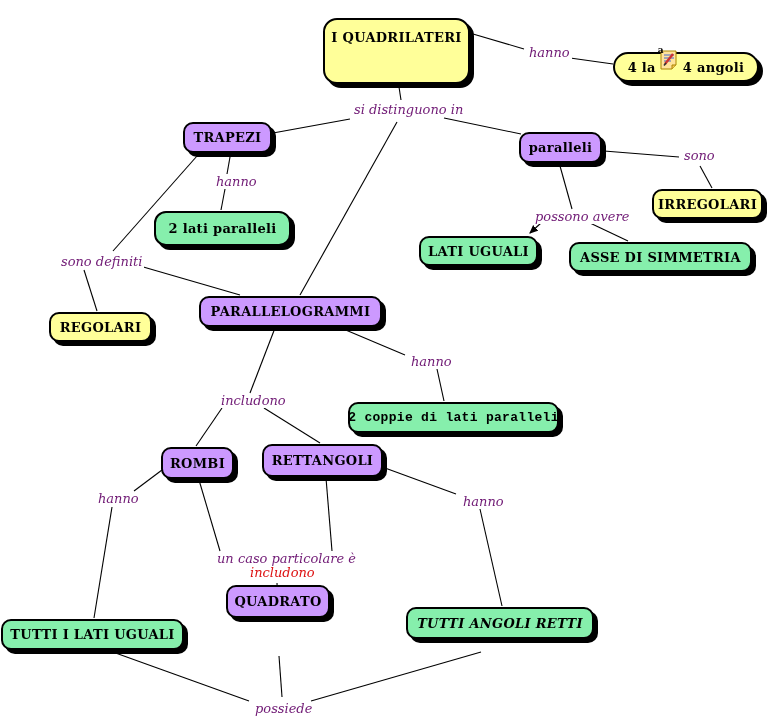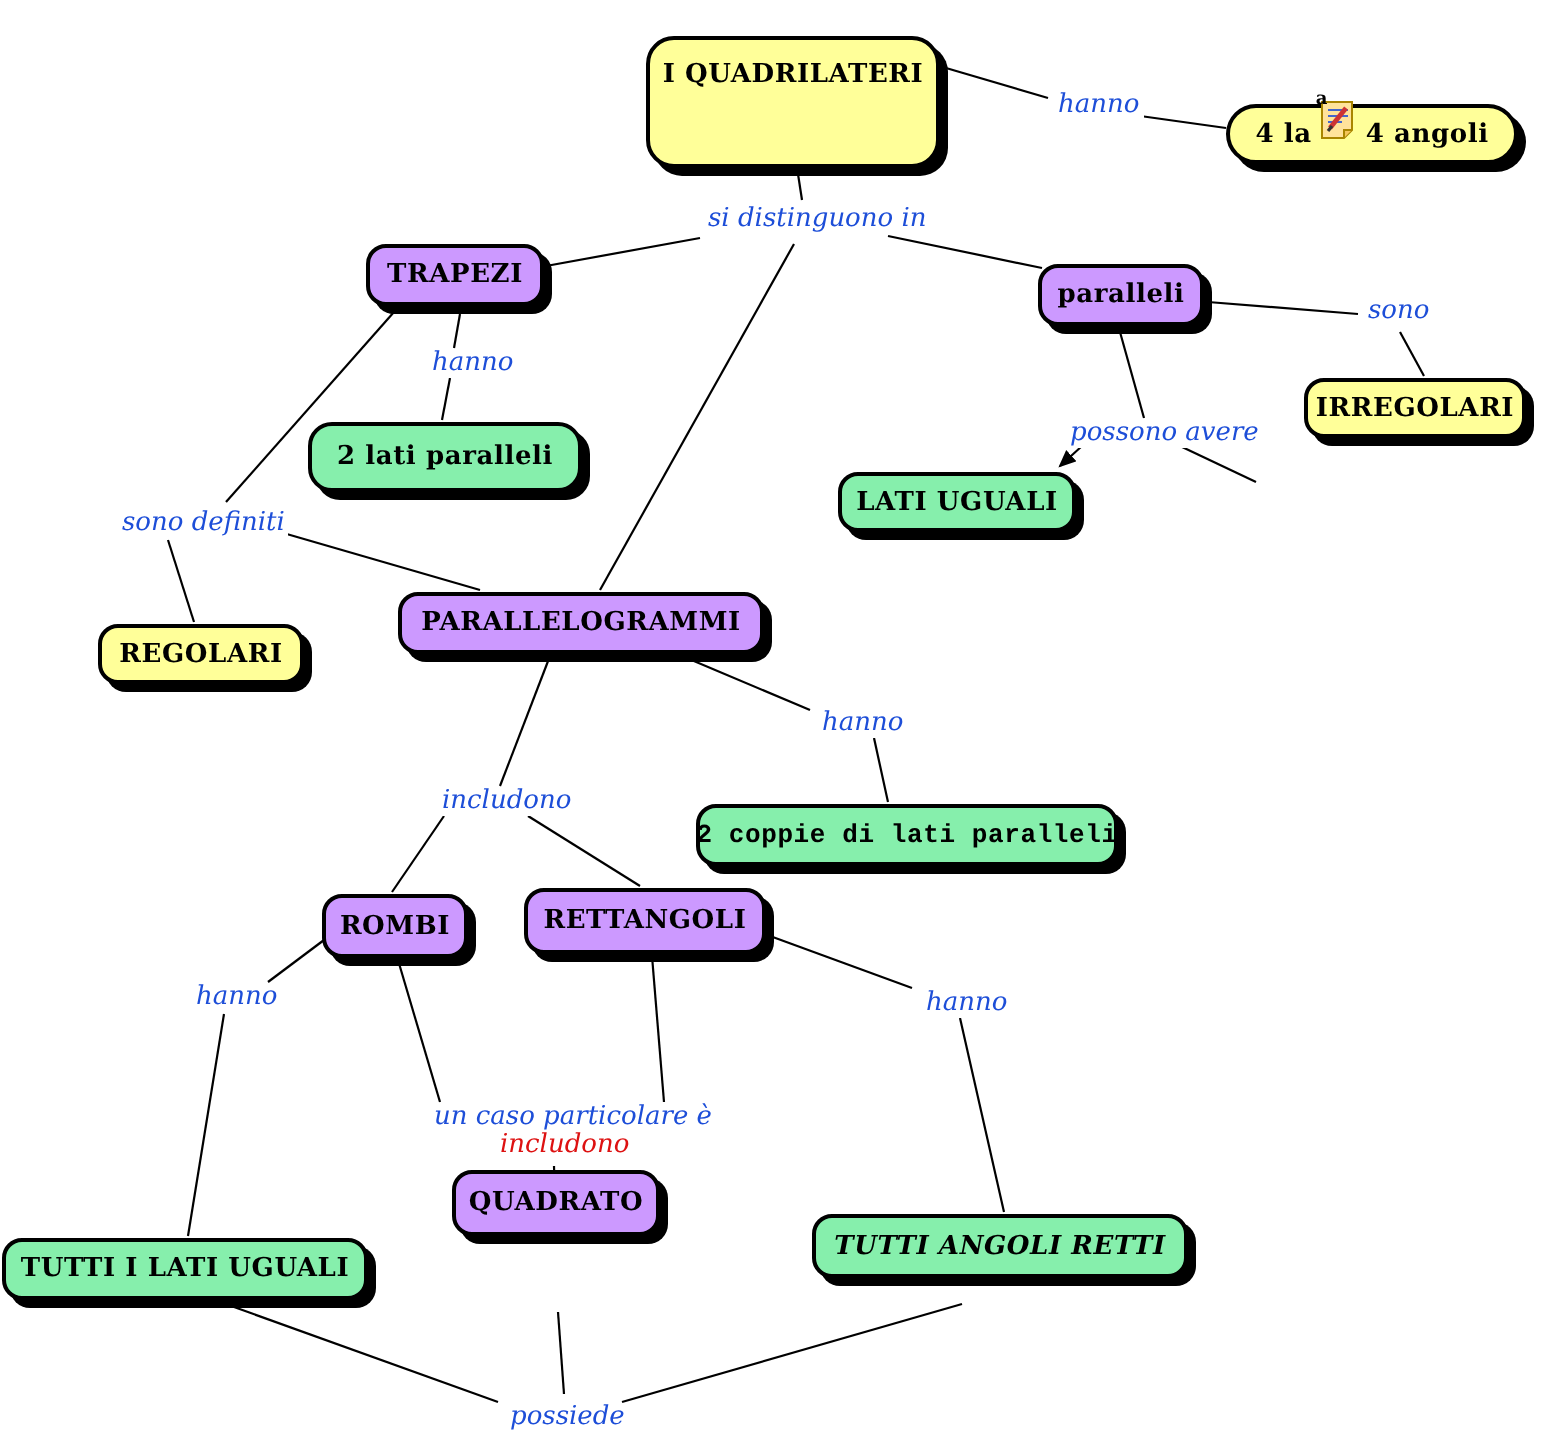--- a/index.html
+++ b/index.html
@@ -14,21 +14,21 @@
     border:2px solid #000;box-shadow:4px 4px 0 #000;box-sizing:border-box;
     font-weight:bold;font-size:13px;letter-spacing:.3px;white-space:nowrap;
     color:#000;
   }
   .fill-yellow{background:#FFFF99;}
   .fill-purple{background:#CC99FF;}
   .fill-orange{background:#86efac;}
   .align-top{align-items:flex-start;padding-top:10px;margin-top:13px;}
   .edge-label{
     position:absolute;font-style:italic;font-size:13px;line-height:1.05;
-    background:#fff;padding:0 2px;white-space:nowrap;color:#1d4ed8;
+    background:#fff;padding:0 2px;white-space:nowrap;color:#701a75;
   }
   .anno-icon{display:inline-block;position:relative;width:24px;height:24px;margin:-12px 1px 0 2px;}
   .anno-icon svg{position:absolute;left:2px;top:0;}
   .sup-a{position:absolute;left:0;top:-4px;font-size:9px;font-weight:bold;font-style:normal;}
 </style>
 </head>
 <body>
 
 <div class="canvas">
   <svg id="edge-layer" width="777" height="726" viewBox="0 0 777 726" xmlns="http://www.w3.org/2000/svg">
@@ -93,20 +93,23 @@
     </div>
     <div class="node fill-purple" style="left: 519px; top: 132px; width: 83px; height: 31px; border-radius: 10px;">
       <span>paralleli</span>
     </div>
     <div class="node fill-yellow" style="left: 652px; top: 189px; width: 111px; height: 30px; border-radius: 10px;">
       <span>IRREGOLARI</span>
     </div>
     <div class="node fill-orange" style="left: 419px; top: 236px; width: 119px; height: 30px; border-radius: 10px;">
       <span>LATI UGUALI</span>
     </div>
+    <div class="node fill-orange" style="left: 569px; top: 242px; width: 183px; height: 30px; border-radius: 10px;">
+      <span>ASSE DI SIMMETRIA</span>
+    </div>
     <div class="node fill-orange" style="left: 154px; top: 211px; width: 137px; height: 35px; border-radius: 12px;">
       <span>2 lati paralleli</span>
     </div>
     <div class="node fill-yellow" style="left: 49px; top: 312px; width: 103px; height: 30px; border-radius: 10px;">
       <span>REGOLARI</span>
     </div>
     <div class="node fill-purple" style="left: 199px; top: 296px; width: 183px; height: 31px; border-radius: 10px;">
       <span>PARALLELOGRAMMI</span>
     </div>
     <div class="node fill-orange" style="left: 348px; top: 402px; width: 211px; height: 31px; border-radius: 10px; font-family: Liberation Mono, monospace;">

